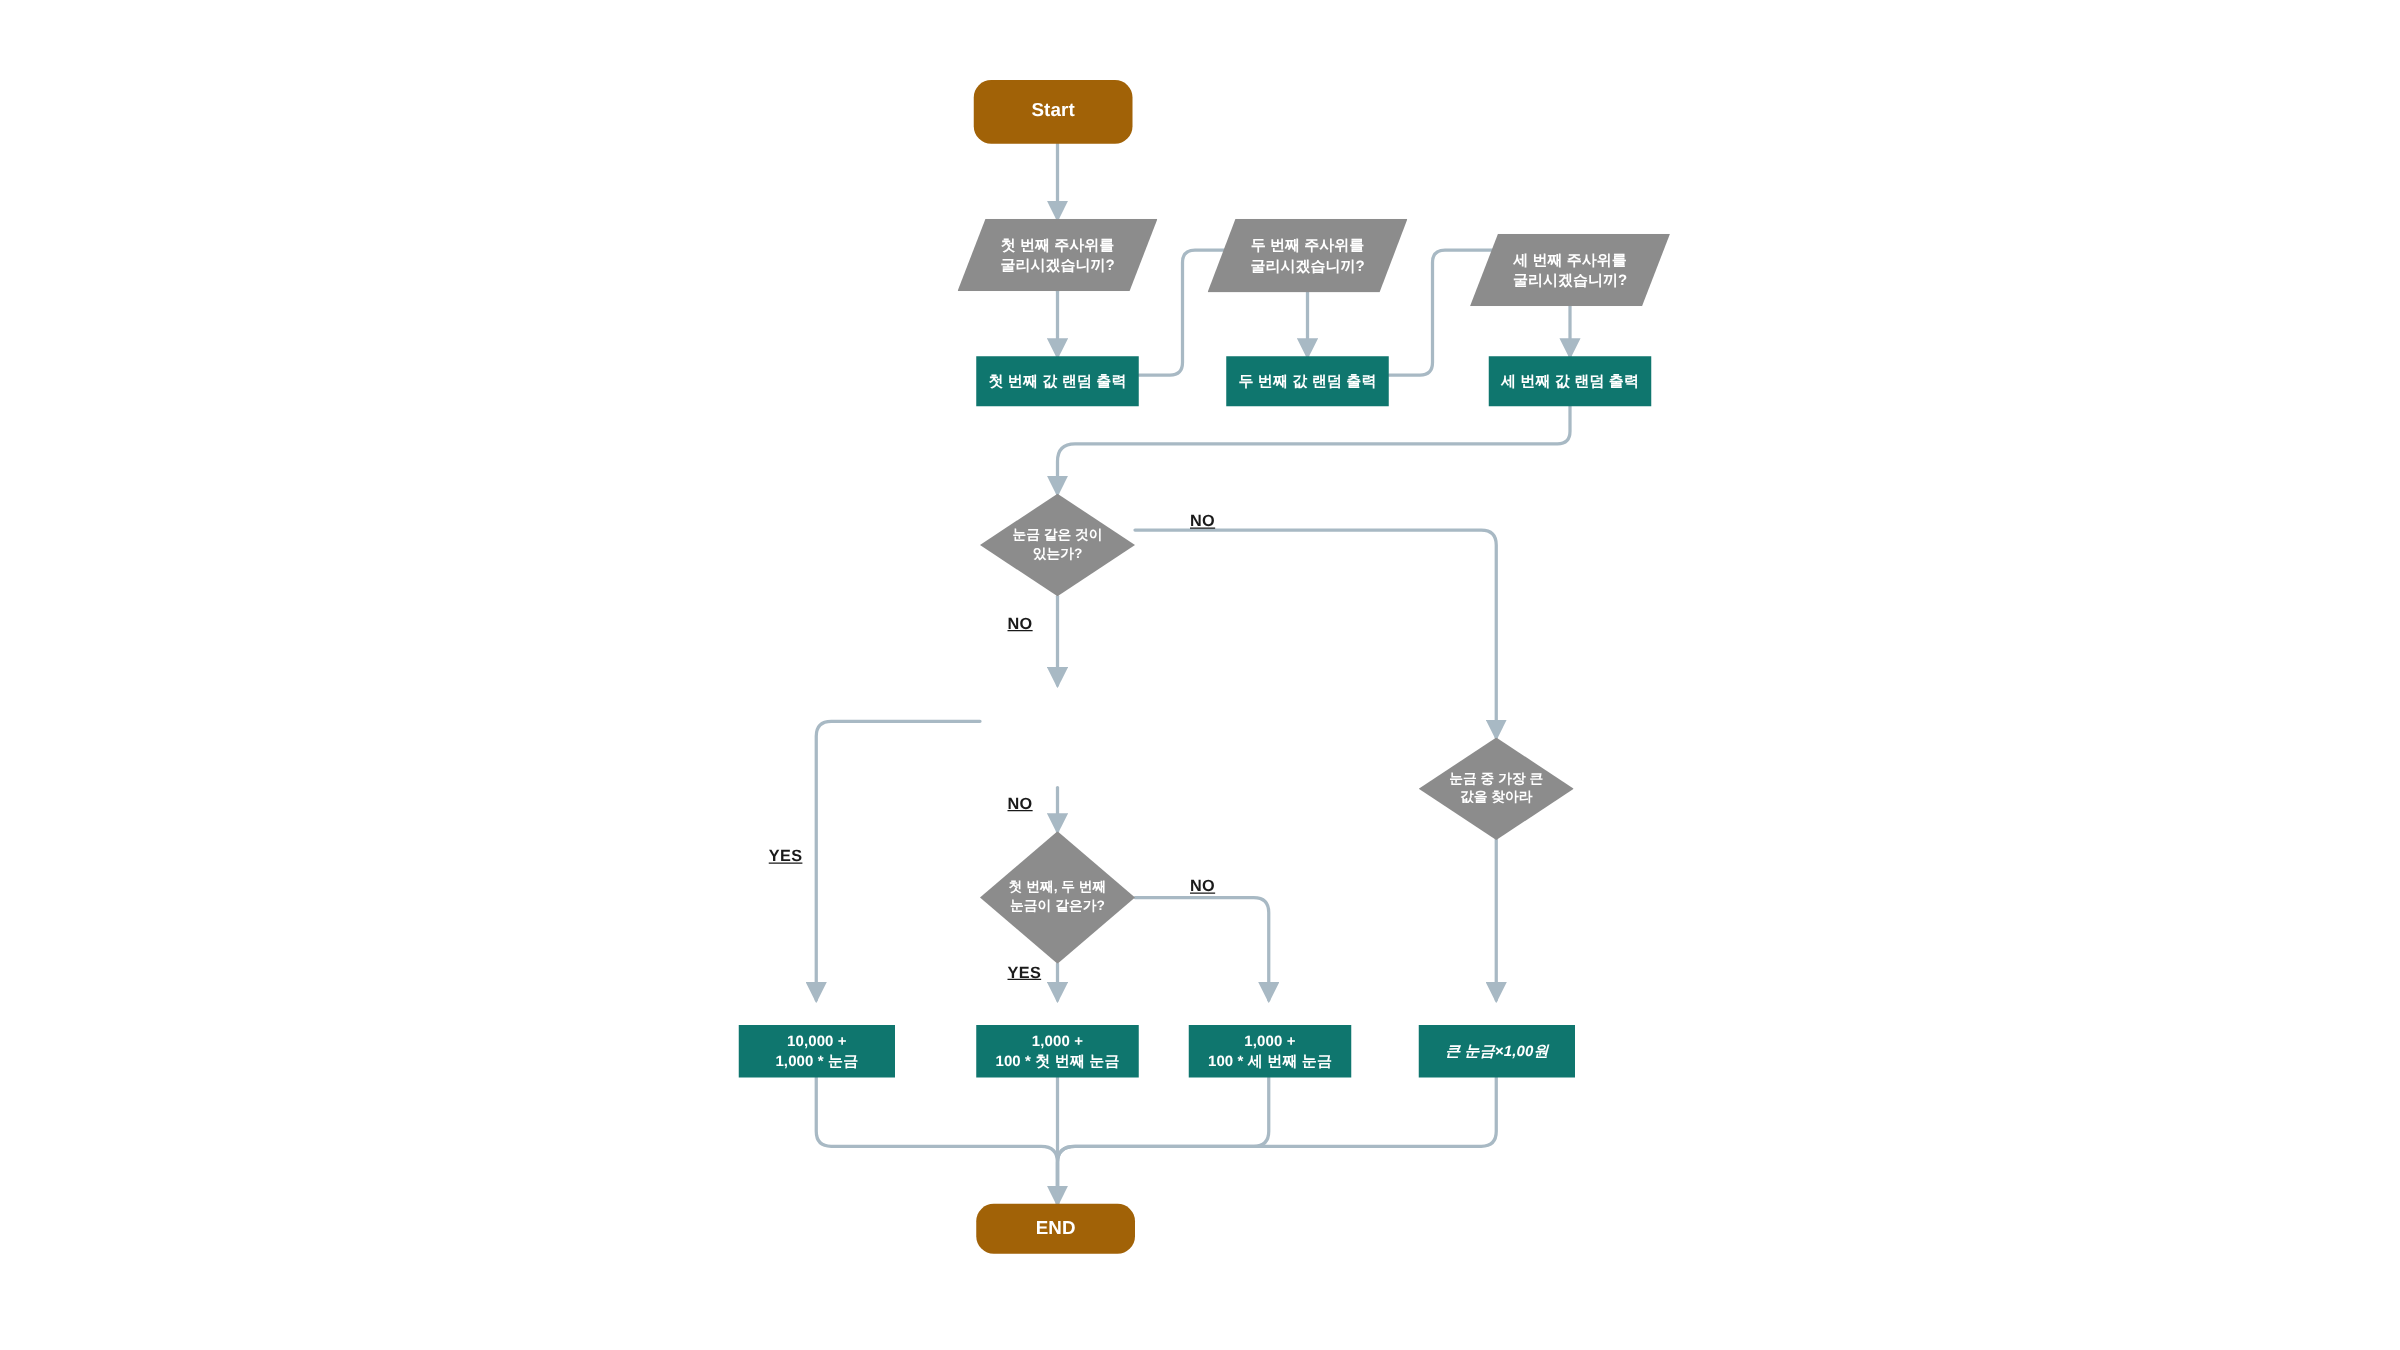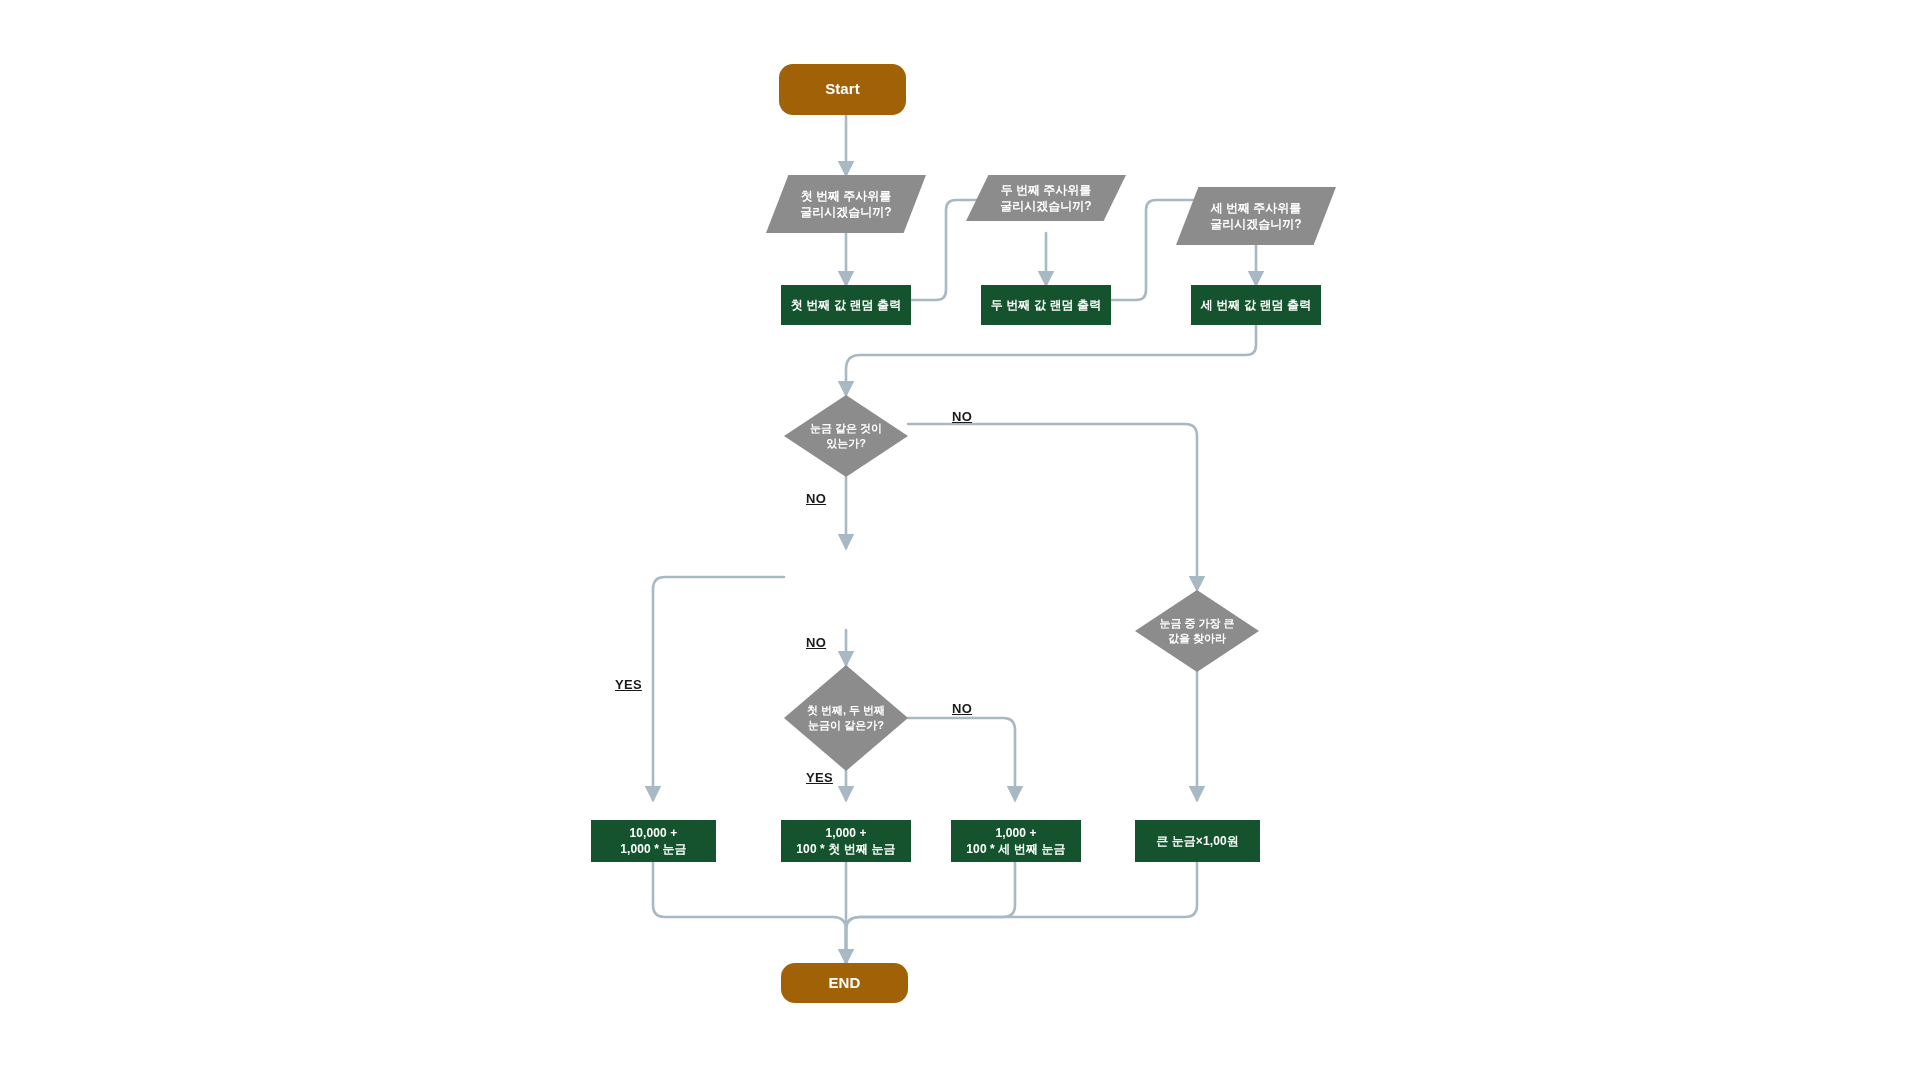--- a/index.html
+++ b/index.html
@@ -36,21 +36,21 @@
     line-height: 1.35;
     white-space: pre-line;
     letter-spacing: 0.1px;
   }
   .terminator {
     background: #a16207;
     border-radius: 14px;
     font-size: 15px;
   }
   .process {
-    background: #14532d;
+    background: #0f766e;
     font-size: 12px;
   }
   .io-wrap {
     position: absolute;
   }
   .io-shape {
     position: absolute;
     left: 0; top: 0;
     width: 100%;
     height: 100%;
@@ -159,21 +159,21 @@
   <div class="node terminator" style="left:779px; top:64px; width:127px; height:51px;">
     <span>Start</span>
   </div>
 
   <div class="io-wrap" style="left:766px; top:175px; width:160px; height:58px;">
     <div class="io-shape"></div>
     <div class="io-label">첫 번째 주사위를
 굴리시겠습니끼?</div>
   </div>
 
-  <div class="io-wrap" style="left:966px; top:175px; width:160px; height:46px;">
+  <div class="io-wrap" style="left:966px; top:175px; width:160px; height:59px;">
     <div class="io-shape"></div>
     <div class="io-label">두 번째 주사위를
 굴리시겠습니끼?</div>
   </div>
 
   <div class="io-wrap" style="left:1176px; top:175px; width:160px; height:58px;margin-top:12px;">
     <div class="io-shape"></div>
     <div class="io-label">세 번째 주사위를
 굴리시겠습니끼?</div>
   </div>
@@ -217,21 +217,21 @@
   <div class="node process" style="left:781px; top:820px; width:130px; height:42px;">
     <span>1,000 +
 100 * 첫 번째 눈금</span>
   </div>
 
   <div class="node process" style="left:951px; top:820px; width:130px; height:42px;">
     <span>1,000 +
 100 * 세 번째 눈금</span>
   </div>
 
-  <div class="node process" style="left:1135px; top:820px; width:125px; height:42px;">
+  <div class="node process" style="left:1135px; top:820px; width:125px; height:42px;font-style:italic;">
     <span>큰 눈금×1,00원</span>
   </div>
 
   <div class="node terminator" style="left:781px; top:963px; width:127px; height:40px;">
     <span>END</span>
   </div>
 
   <div class="edge-label" style="left:952px; top:409px;">NO</div>
 
   <div class="edge-label" style="left:806px; top:491px;">NO</div>

